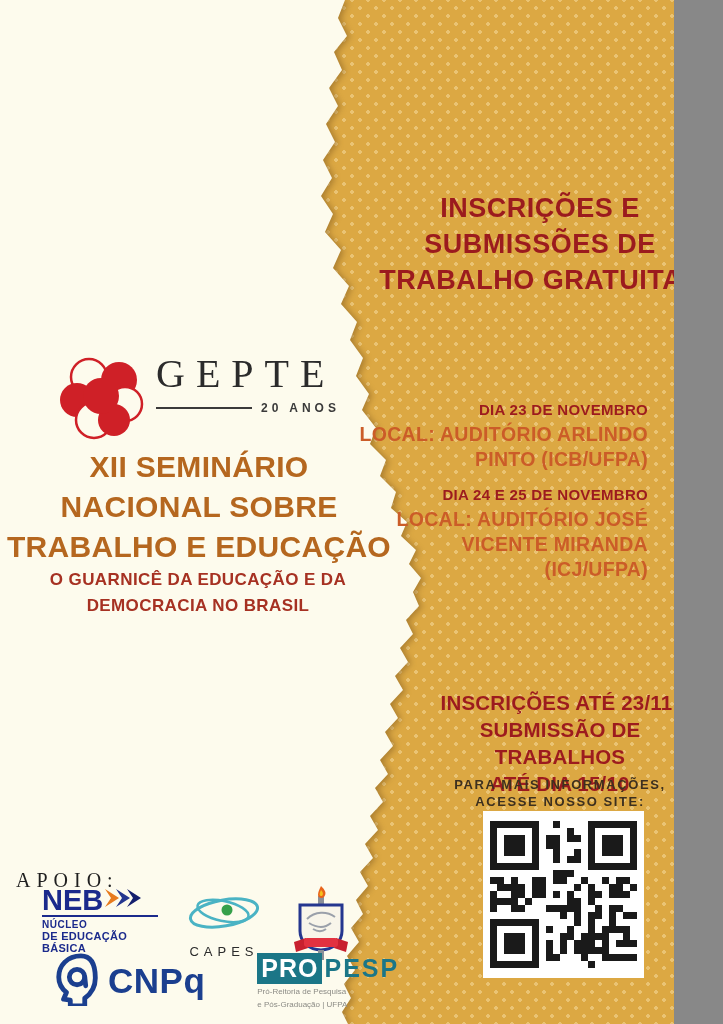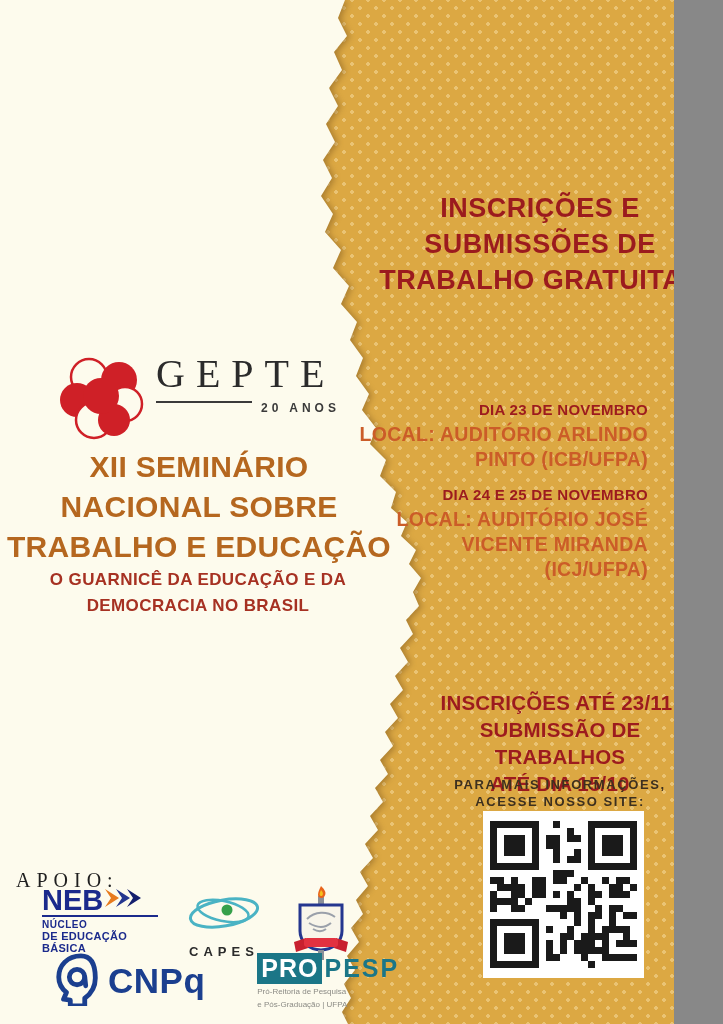--- a/index.html
+++ b/index.html
@@ -29,21 +29,21 @@
   }
   .abs { position:absolute; }
   .pre { white-space:pre-line; }
 
   .banner { left:372px; top:190px; width:336px; text-align:center;
     font-size:27px; font-weight:700; line-height:36px; color:#9b1b1e; letter-spacing:.5px; }
 
   .gepte { left:56px; top:350px; display:flex; align-items:flex-start; }
   .gepte-text { margin-left:8px; }
   .gepte-name { font-family:"Liberation Serif", serif; font-size:40px; letter-spacing:11px; color:#2b2b2b; }
-  .gepte-sub { display:flex; align-items:flex-start; margin-top:4px; }
+  .gepte-sub { display:flex; align-items:center; margin-top:4px; }
   .gepte-rule { width:96px; height:2px; background:#3a3a3a; margin-right:9px; }
   .gepte-badge { font-size:12px; letter-spacing:4px; color:#3a3a3a; font-weight:700; }
 
   .title { left:0; top:447px; width:398px; text-align:center;
     font-size:30px; font-weight:700; line-height:40px; color:#b5671f; letter-spacing:.3px; }
   .subtitle { left:8px; top:567px; width:380px; text-align:center;
     font-size:17px; font-weight:700; line-height:26px; color:#a63122; letter-spacing:.4px; }
 
   .schedule { right:26px; top:401px; width:330px; text-align:right; }
   .sch-date { font-size:15px; font-weight:700; color:#9c1b1e; letter-spacing:.3px; margin-bottom:4px; }
@@ -66,21 +66,21 @@
   .logos-row2 { left:52px; top:952px; display:flex; align-items:center; gap:52px; }
 
   .neb { width:116px; }
   .neb-top { display:flex; align-items:center; }
   .neb-abbr { font-size:29px; font-weight:700; color:#1b2a8c; line-height:28px; }
   .neb-rule { height:2px; background:#1b2a8c; margin:1px 0 2px 0; }
   .neb-cap1 { font-size:10px; font-weight:700; color:#1b2a8c; letter-spacing:.5px; }
   .neb-cap2 { font-size:11px; font-weight:700; color:#1b2a8c; letter-spacing:.3px; }
 
   .capes { display:flex; flex-direction:column; align-items:center; margin-top:6px; }
-  .capes-label { margin-top:4px; font-size:13px; font-weight:700; letter-spacing:5px; color:#2b2b2b; }
+  .capes-label { margin-top:4px; font-size:13px; font-weight:400; letter-spacing:5px; color:#2b2b2b; }
 
   .cnpq { display:flex; align-items:center; }
   .cnpq-label { font-size:35px; font-weight:700; color:#1b3f8f; margin-left:4px; letter-spacing:.5px; }
 
   .propesp { display:flex; flex-direction:column; }
   .propesp-word { display:flex; align-items:center; }
   .propesp-pro { background:#1b7687; color:#fff; font-weight:700; font-size:25px; padding:1px 4px; letter-spacing:1px; }
   .propesp-pesp { color:#1b7687; font-weight:700; font-size:25px; letter-spacing:2px; margin-left:2px; }
   .propesp-cap { margin-top:3px; font-size:8px; color:#8b8b85; line-height:10px; }
 </style>

